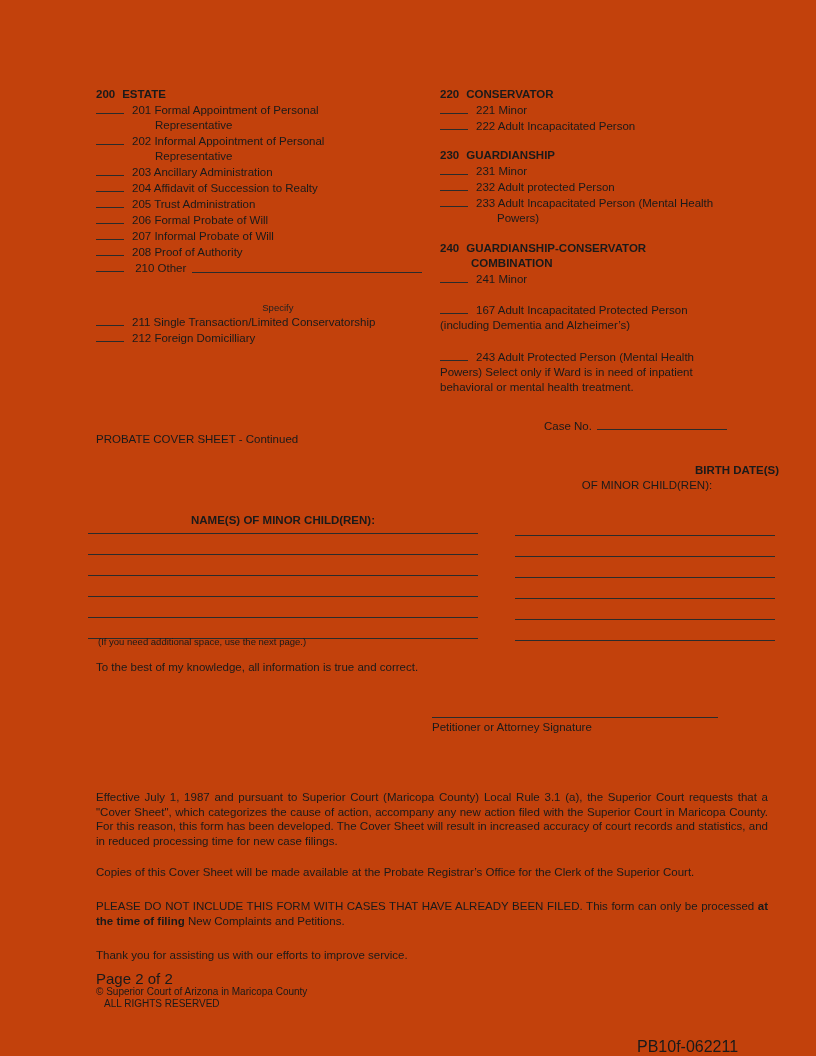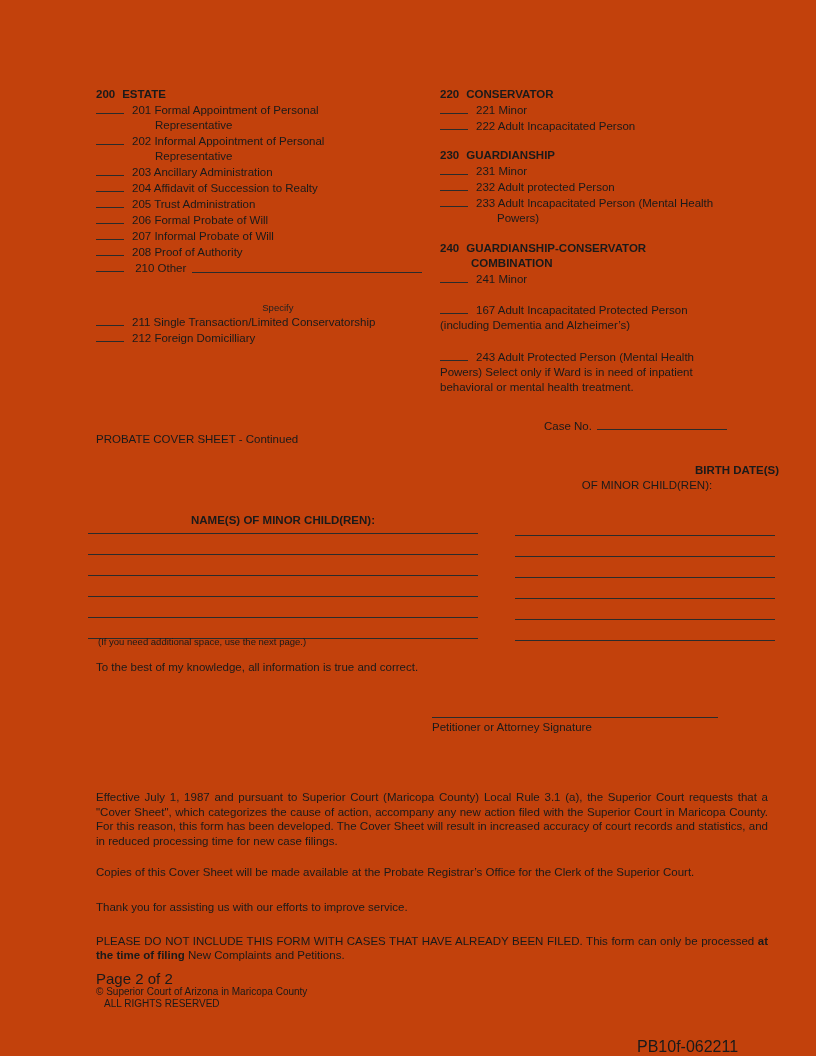--- a/index.html
+++ b/index.html
@@ -152,24 +152,24 @@
 
   <div class="abs sig-block">
     <div class="sig-line"></div>
     <div class="sig-label" data-bind="mid.signature_label">Petitioner or Attorney Signature</div>
   </div>
 
 
   <div class="abs notice-body">
     <div class="para" data-bind="notice.p1">Effective July 1, 1987 and pursuant to Superior Court (Maricopa County) Local Rule 3.1 (a), the Superior Court requests that a "Cover Sheet", which categorizes the cause of action, accompany any new action filed with the Superior Court in Maricopa County.  For this reason, this form has been developed.  The Cover Sheet will result in increased accuracy of court records and statistics, and in reduced processing time for new case filings.</div>
     <div class="para p2" data-bind="notice.p2">Copies of this Cover Sheet will be made available at the Probate Registrar’s Office for the Clerk of the Superior Court.</div>
-    <div class="para p4" data-bind="notice.p4">Thank you for assisting us with our efforts to improve service.</div>
     <div class="para p3">
       <span data-bind="notice.p3_pre">PLEASE DO NOT INCLUDE THIS FORM WITH CASES THAT HAVE ALREADY BEEN FILED.  This form can only be processed </span><b data-bind="notice.p3_bold">at the time of filing</b><span data-bind="notice.p3_post"> New Complaints and Petitions.</span>
     </div>
+    <div class="para p4" data-bind="notice.p4">Thank you for assisting us with our efforts to improve service.</div>
   </div>
 
   <div class="abs page-label" data-bind="footer.page_label">Page 2 of 2</div>
   <div class="abs copyright">
     <div data-bind="footer.copyright_line1">© Superior Court of Arizona in Maricopa County</div>
     <div class="l2" data-bind="footer.copyright_line2">ALL RIGHTS RESERVED</div>
   </div>
   <div class="abs form-number" data-bind="footer.form_number">PB10f-062211</div>
 
 </div>

